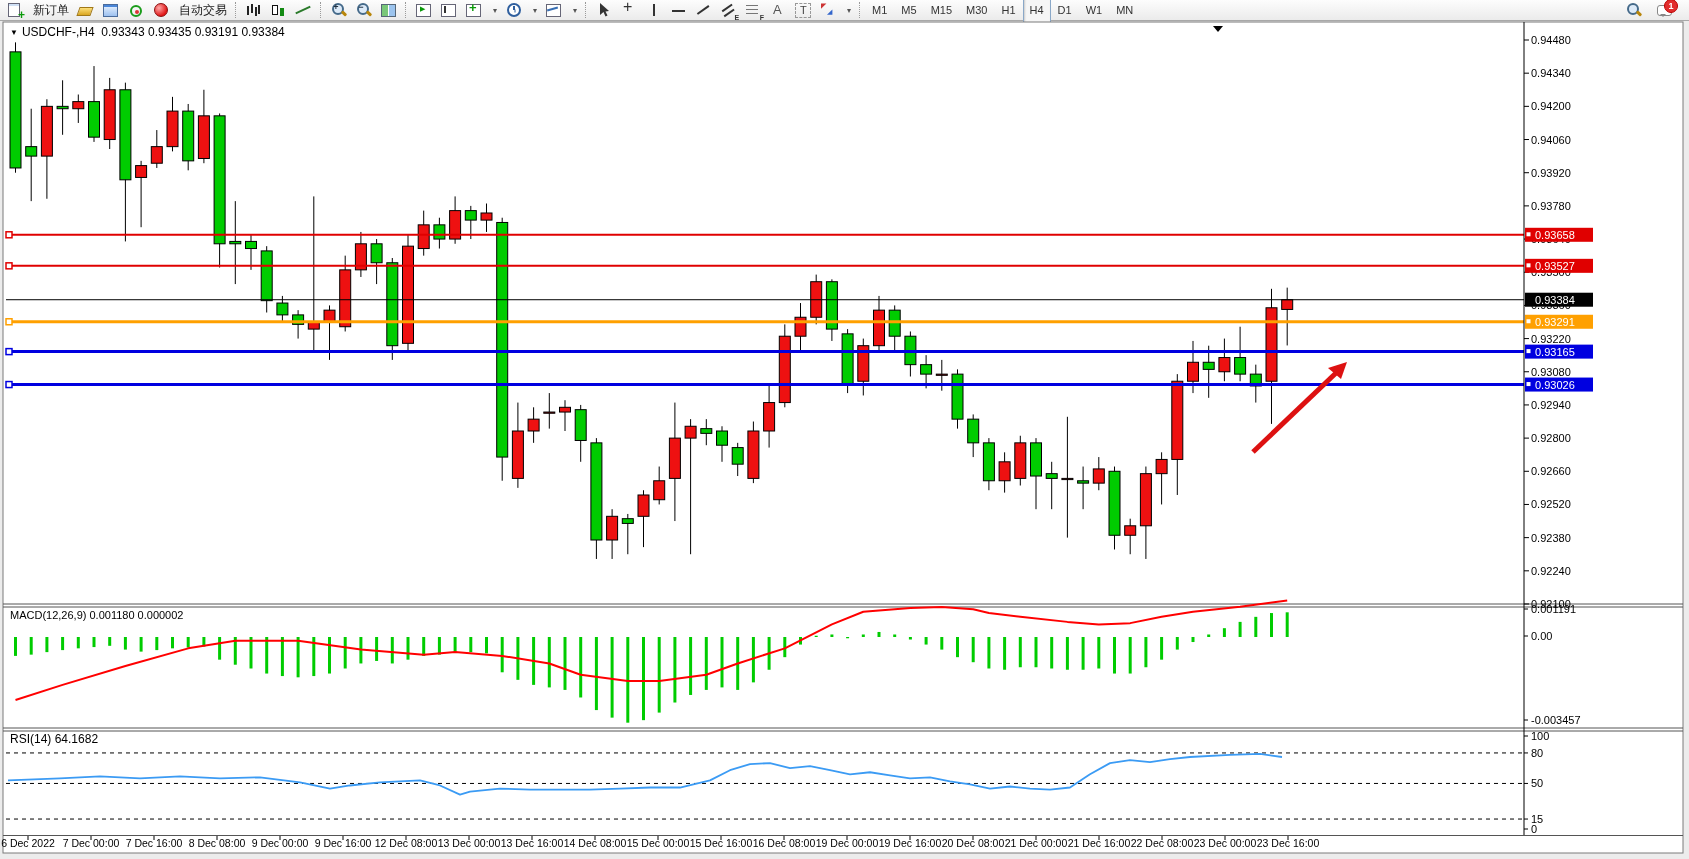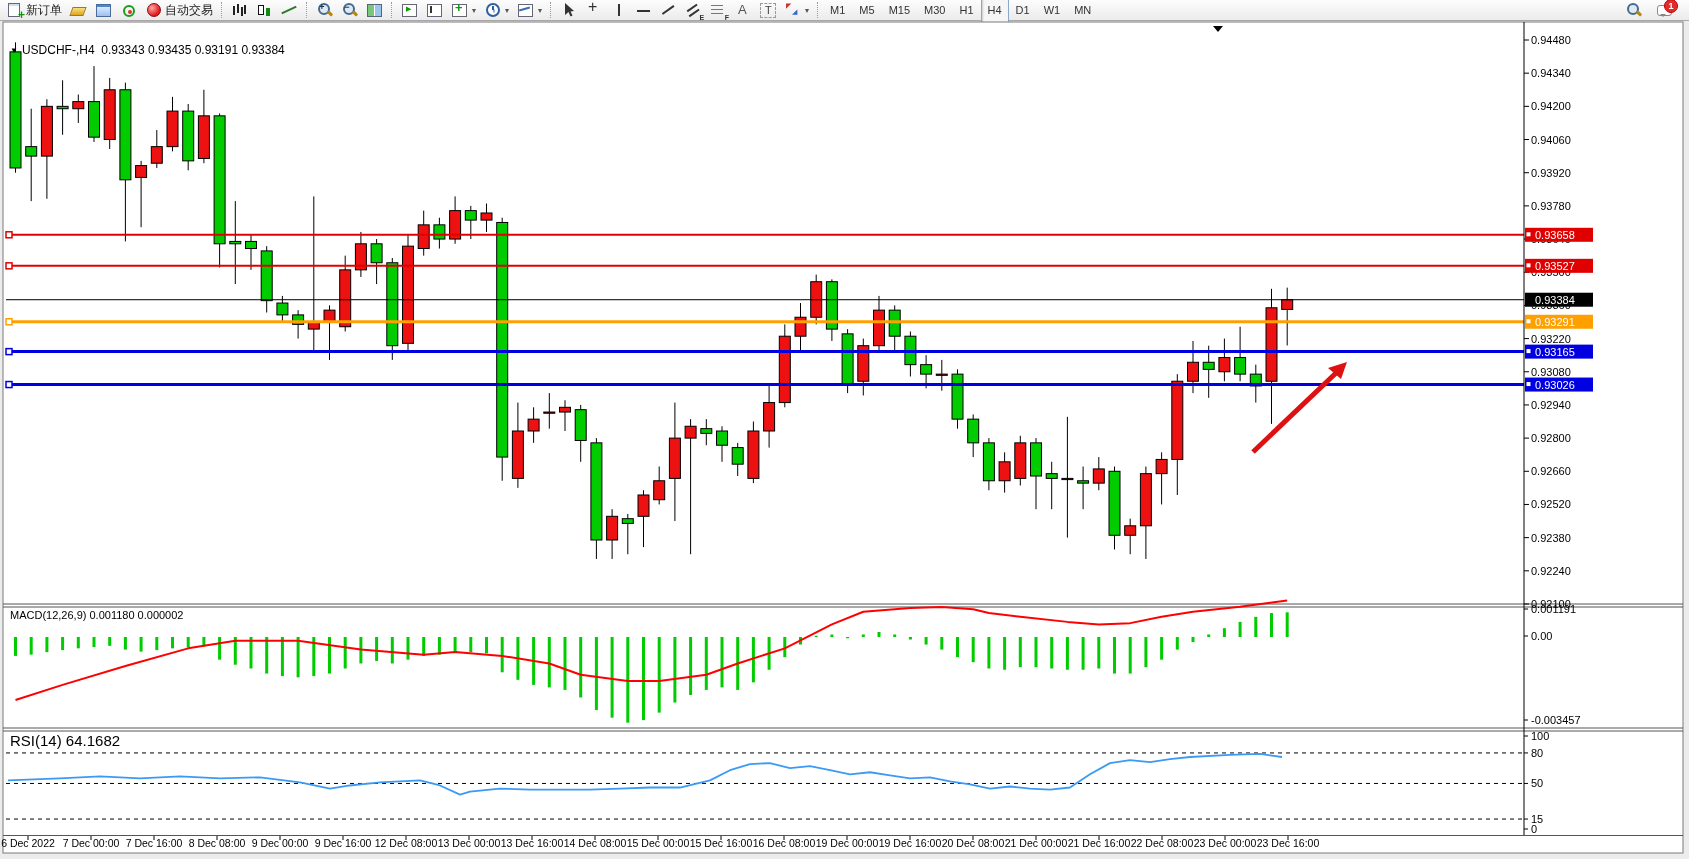--- a/index.html
+++ b/index.html
@@ -3,21 +3,21 @@
 <meta charset="utf-8">
 <style>
   html,body{margin:0;padding:0;background:#ececec;width:1689px;height:859px;overflow:hidden;
     font-family:"Liberation Sans",sans-serif;-webkit-user-select:none;user-select:none}
   #app{position:relative;width:1689px;height:859px}
 
   
   .tb{position:absolute;left:0;top:0;width:1689px;height:21px;display:flex;align-items:center;
       background:linear-gradient(#fdfdfd,#ebebeb);border-bottom:1px solid #a8a8a8;padding:0 2px;box-sizing:border-box;
       font-size:12px;color:#222}
-  .tbtn{display:flex;align-items:center;gap:3px;background:none;border:1px solid transparent;border-radius:2px;
+  .tbtn{display:flex;align-items:center;gap:10px;background:none;border:1px solid transparent;border-radius:2px;
         height:19px;padding:0 3px;font:12px "Liberation Sans",sans-serif;color:#222}
   .sep{width:1px;height:16px;border-left:1px dotted #9a9a9a;margin:0 4px}
   .caret{font-size:8px;color:#555;margin-left:1px}
   .tb-right{margin-left:auto;display:flex;align-items:center;gap:6px;margin-right:10px}
 
   .ic{width:17px;height:16px;display:inline-block;position:relative;flex:none}
   .ic-doc::before{content:"";position:absolute;left:2px;top:1px;width:10px;height:12px;background:#fff;border:1px solid #667;box-shadow:inset 0 2px 0 #cfe0f5}
   .ic-doc::after{content:"+";position:absolute;right:-2px;bottom:-4px;color:#0a9a0a;font:bold 12px "Liberation Sans",sans-serif}
   .ic-eraser::before{content:"";position:absolute;left:1px;top:5px;width:12px;height:7px;background:linear-gradient(#fde07a,#d9a520);border:1px solid #a07818;transform:skewX(-20deg)}
   .ic-prof::before{content:"";position:absolute;left:1px;top:2px;width:13px;height:11px;background:linear-gradient(#eaf3ff,#9dc1ef);border:1px solid #4a6b9b;box-shadow:inset 0 2px 0 #4a86d8}
@@ -60,24 +60,24 @@
   .badge{position:absolute;right:-5px;top:-3px;background:#e22d2d;color:#fff;border-radius:50%;width:12px;height:12px;
          font:bold 9px/12px "Liberation Sans",sans-serif;text-align:center;border:1px solid #b00}
 
   .tf{font:11px "Liberation Sans",sans-serif;padding:14px 6px;color:#333;border:1px solid transparent;background:none;border-radius:1px}
   .tf.active{background:#f6f6f6;border-color:#8aa8c8;box-shadow:inset 1px 1px 2px rgba(0,0,0,.18)}
 
   
   #chart-wrap{position:absolute;left:0;top:21px;width:1689px;height:838px}
   #chart-svg{position:absolute;left:0;top:0}
   .ovl{position:absolute;color:#000;white-space:nowrap}
-  #symtitle{left:10px;top:22px;font-size:12px}
+  #symtitle{left:10px;top:4px;font-size:12px}
   #symtitle .tri{font-size:8px;vertical-align:1px;color:#000;margin-right:4px}
   #macdlabel{left:10px;top:588px;font-size:11px}
-  #rsilabel{left:10px;top:711px;font-size:15px}
+  #rsilabel{left:10px;top:711px;font-size:12px}
 </style>
 </head>
 <body>
 
 <div id="app">
 
   <div class="tb">
     <button class="tbtn">
       <span class="ic ic-doc"></span>
       <span>新订单</span>

